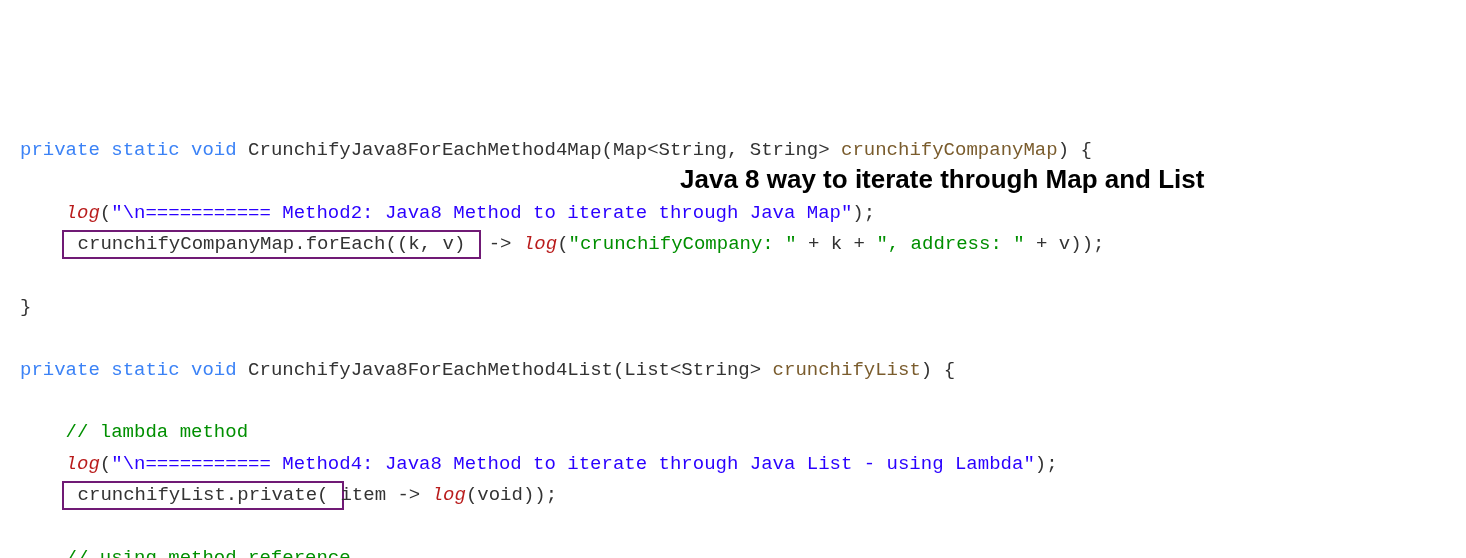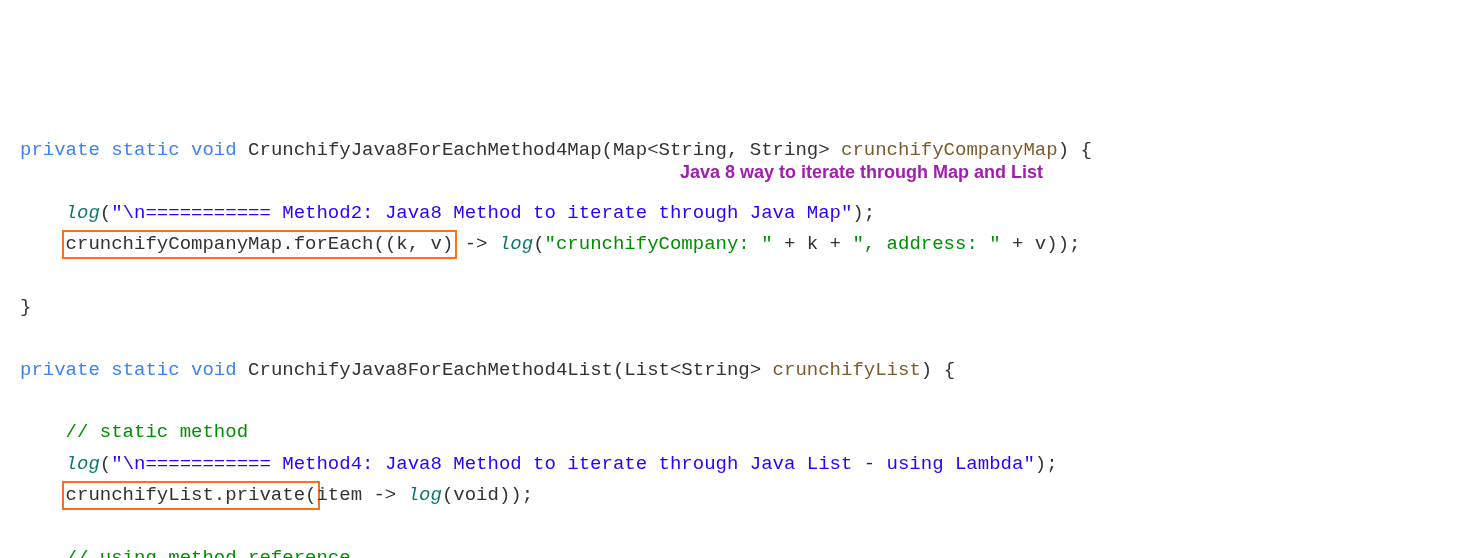--- a/index.html
+++ b/index.html
@@ -12,59 +12,59 @@
     color: #222;
     white-space: pre;
     position: relative;
     width: 1466px;
     box-sizing: border-box;
   }
   .kw       { color: #3b82f6; }
   .type     { color: #333; margin-top: 28px; }
   .mname    { color: #333; font-family: Liberation Mono, monospace; }
   .param    { color: #7a5c2d; }
-  .fncall   { color: #0f766e; font-style: italic; }
+  .fncall   { color: #b91c1c; font-style: italic; }
   .str      { color: #2a00ff; }
   .strg     { color: #008f00; }
   .comment  { color: #008f00; }
   .punct    { color: #333; }
   .brace    { color: #333; }
 
   .hl {
-    border: 2px solid #f97316;
-    padding: 0 2px;
+    border: 2px solid #701a75;
+    padding: 0 14px;
     margin: -2px -4px;
     display: inline-block;
     line-height: 1.3;
   }
 
   .annotation {
     position: absolute;
     font-family: Arial, Helvetica, sans-serif;
     font-weight: bold;
-    color: #a21caf;
-    font-size: 18px;
+    color: #000000;
+    font-size: 26px;
     white-space: normal;
   }
 </style>
 </head>
 <body>
 
 
 
 <div><span class="kw">private</span> <span class="kw">static</span> <span class="kw">void</span> <span class="mname">CrunchifyJava8ForEachMethod4Map</span><span class="punct">(</span><span class="type">Map&lt;String, String&gt;</span> <span class="param">crunchifyCompanyMap</span><span class="punct">) </span><span class="brace">{</span>
 
     <span class="fncall">log</span><span class="punct">(</span><span class="str">"\n=========== Method2: Java8 Method to iterate through Java Map"</span><span class="punct">);</span>
     <span class="hl"><span class="type">crunchifyCompanyMap</span><span class="punct">.</span><span class="type">forEach(</span><span class="type">(k, v)</span></span><span class="punct"> -&gt; </span><span class="fncall">log</span><span class="punct">(</span><span class="strg">"crunchifyCompany: "</span><span class="punct"> + k + </span><span class="strg">", address: "</span><span class="punct"> + v));</span>
 
 <span class="brace">}</span>
 
 <span class="kw">private</span> <span class="kw">static</span> <span class="kw">void</span> <span class="mname">CrunchifyJava8ForEachMethod4List</span><span class="punct">(</span><span class="type">List&lt;String&gt;</span> <span class="param">crunchifyList</span><span class="punct">) </span><span class="brace">{</span>
 
-    <span class="comment">// static method</span>
+    <span class="comment">// lambda method</span>
     <span class="fncall">log</span><span class="punct">(</span><span class="str">"\n=========== Method4: Java8 Method to iterate through Java List - using Lambda"</span><span class="punct">);</span>
     <span class="hl"><span class="type">crunchifyList.private(</span></span><span class="type">item -&gt; </span><span class="fncall">log</span><span class="punct">(void));</span>
 
     <span class="comment">// using method reference</span>
     
     
 
 </div>
 
 <div class="annotation" style="left:680px; top:158px;">Java 8 way to iterate through Map and List</div>

